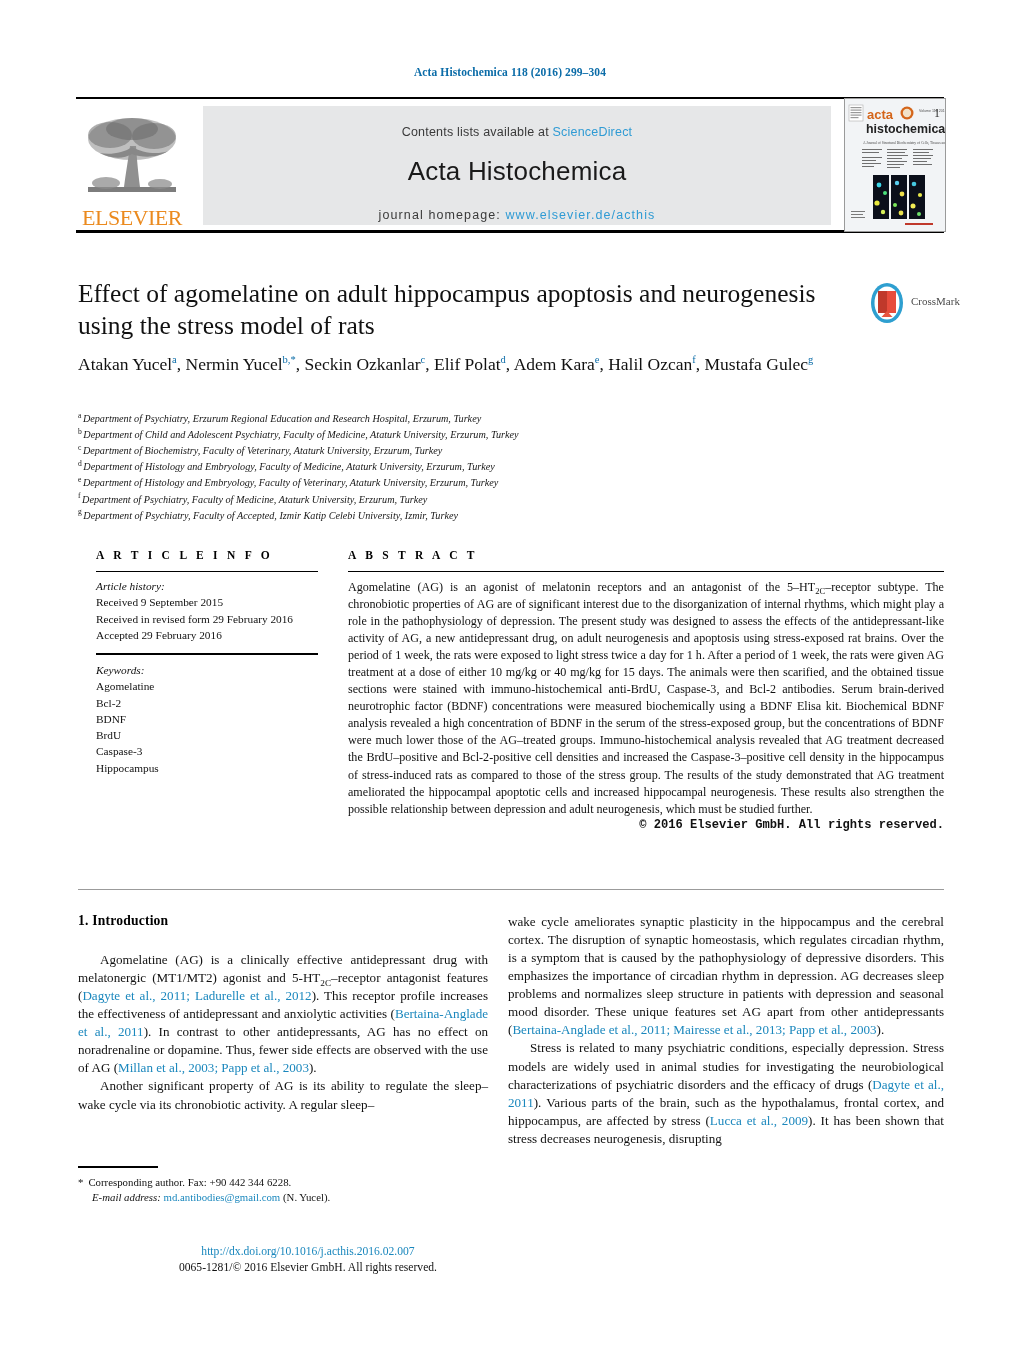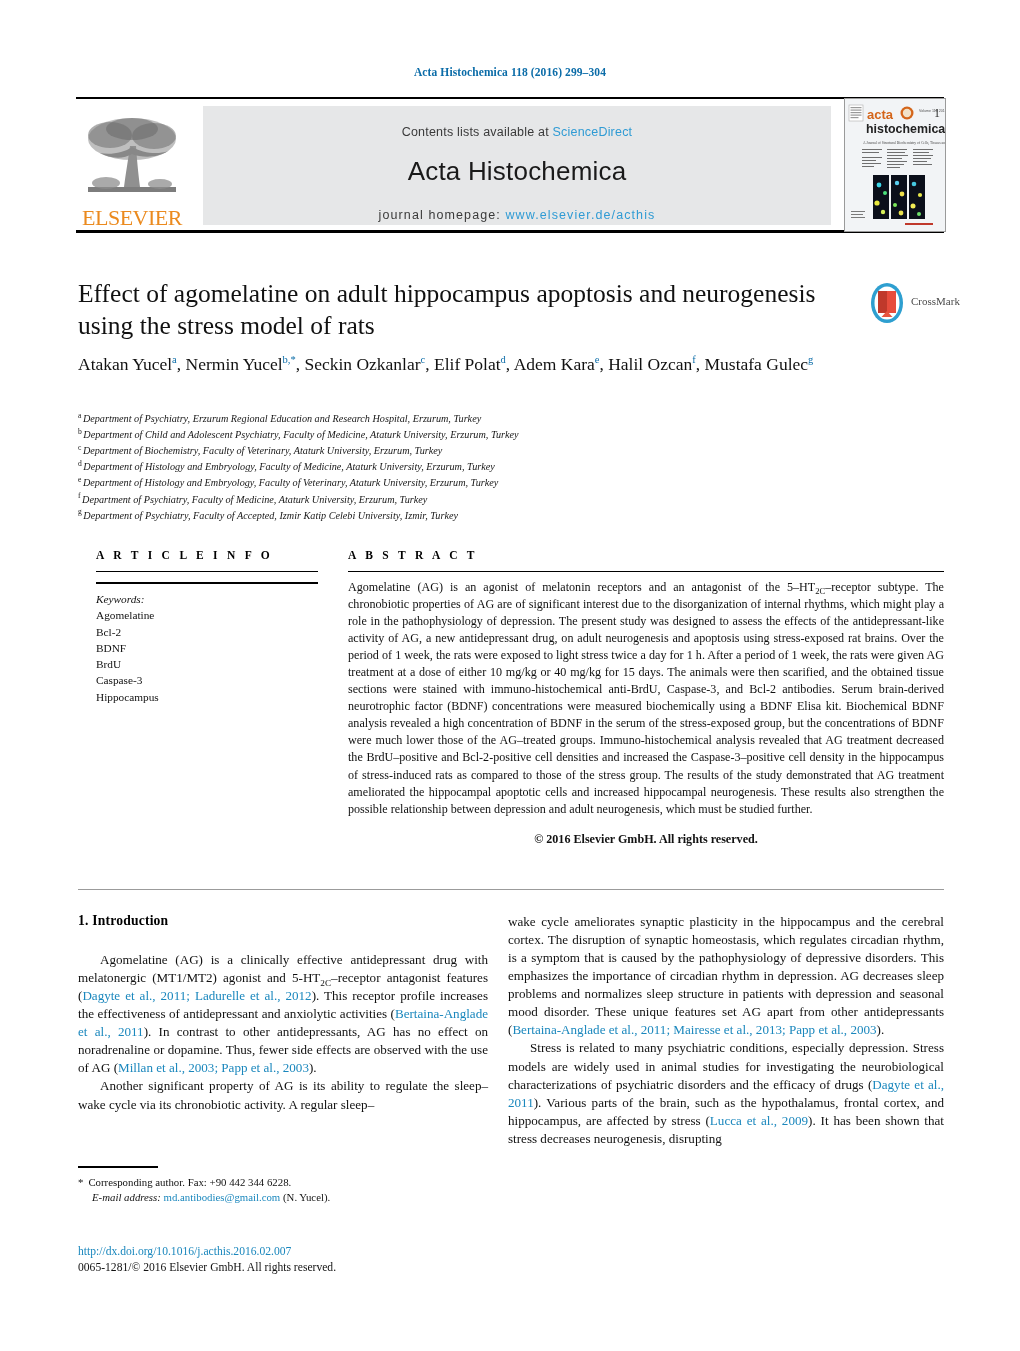--- a/index.html
+++ b/index.html
@@ -237,23 +237,23 @@
     color: #111;
     text-align: justify;
     margin-top: 7px;
   }
   .abstract-body sub {
     font-size: 8.6px;
     vertical-align: sub;
     line-height: 0;
   }
   .copyright {
-    margin-top: 14px;
-    text-align: center;
-    font-family: Liberation Serif, serif;
+    margin-top: 0;
+    text-align: right;
+    font-family: Liberation Mono, monospace;
     font-size: 12.1px;
     font-weight: bold;
     color: #111;
   }
 
   
   .rule-wide {
     position: absolute;
     left: 78px; top: 889px;
     width: 866px;
@@ -317,20 +317,21 @@
 
   
   .doi-block {
     position: absolute;
     left: 78px; top: 1244px;
     width: 460px;
     font-family: "Liberation Serif", serif;
     font-size: 11.6px;
     line-height: 1.42;
     color: #111;
+    text-align: center;
   }
   .doi-block .doi-link {
     color: #1a87bd;
     display: block;
   }
 
   sup, sub { font-weight: inherit; }
 </style>
 </head>
 <body>
@@ -470,20 +471,26 @@
     <div class="aff"><sup>c</sup><span>Department of Biochemistry, Faculty of Veterinary, Ataturk University, Erzurum, Turkey</span></div>
     <div class="aff"><sup>d</sup><span>Department of Histology and Embryology, Faculty of Medicine, Ataturk University, Erzurum, Turkey</span></div>
     <div class="aff"><sup>e</sup><span>Department of Histology and Embryology, Faculty of Veterinary, Ataturk University, Erzurum, Turkey</span></div>
     <div class="aff"><sup>f</sup><span>Department of Psychiatry, Faculty of Medicine, Ataturk University, Erzurum, Turkey</span></div>
     <div class="aff"><sup>g</sup><span>Department of Psychiatry, Faculty of Accepted, Izmir Katip Celebi University, Izmir, Turkey</span></div>
   </div>
 
   <div class="info-col">
     <div class="sec-head">A R T I C L E   I N F O</div>
     <div class="hr-thin"></div>
+    <div class="info-body">
+      <div class="lbl">Article history:</div>
+      <div>Received 9 September 2015</div>
+      <div>Received in revised form 29 February 2016</div>
+      <div>Accepted 29 February 2016</div>
+    </div>
     <div class="hr-thick"></div>
     <div class="info-body kw-block">
       <div class="lbl">Keywords:</div>
       <div>Agomelatine</div>
       <div>Bcl-2</div>
       <div>BDNF</div>
       <div>BrdU</div>
       <div>Caspase-3</div>
       <div>Hippocampus</div>
     </div>

